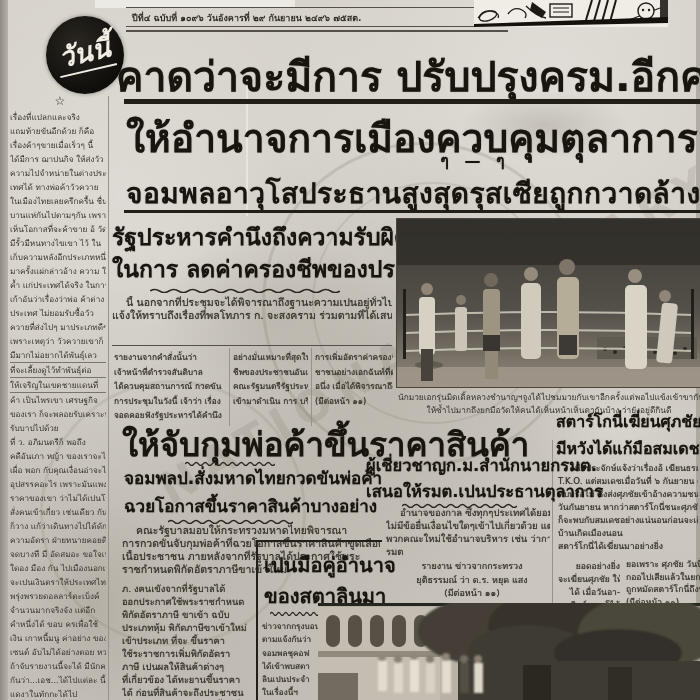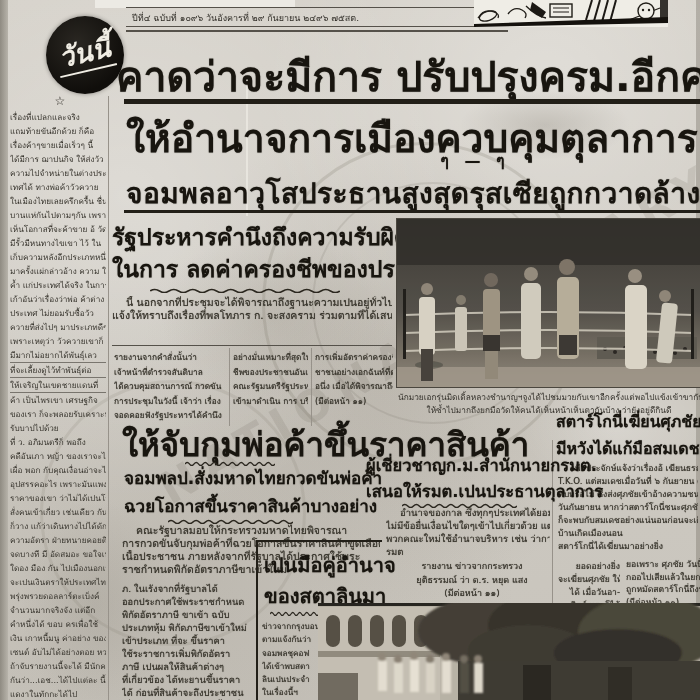--- a/index.html
+++ b/index.html
@@ -62,21 +62,21 @@
 
   <div class="abs wm-ring" style="left:262px;top:142px;width:318px;height:318px;border:3px solid rgba(122,117,105,.22)"></div>
   <div class="abs wm-ring" style="left:312px;top:182px;width:238px;height:238px;border:2px solid rgba(122,117,105,.18)"></div>
   <div class="abs wm-ring" style="left:40px;top:380px;width:260px;height:260px;border:3px solid rgba(118,113,101,.15)"></div>
   <div class="abs wm-text" style="left:150px;top:470px;font-size:44px">NATIONAL LIBRARY</div>
 
   <div class="abs logo" style="left:46px;top:16px;width:78px;height:78px">
     <span class="logo-text">วันนี้</span>
   </div>
   <div class="abs thinrule" style="left:126px;top:7px;width:382px;height:1px"></div>
-  <div class="abs nw" style="left:132px;top:11px;font-size:9px;font-weight:400;color:#2f2c26">ปีที่๔ ฉบับที่ ๑๐๙๖ วันอังคารที่ ๒๙ กันยายน ๒๔๙๖  ๗๕สต.</div>
+  <div class="abs nw" style="left:132px;top:11px;font-size:9px;font-weight:700;color:#2f2c26">ปีที่๔ ฉบับที่ ๑๐๙๖ วันอังคารที่ ๒๙ กันยายน ๒๔๙๖  ๗๕สต.</div>
   <div class="abs thinrule" style="left:126px;top:26px;width:382px;height:1px"></div>
   <div class="abs thinrule" style="left:126px;top:30px;width:382px;height:2px"></div>
 
   <div class="abs" style="left:474px;top:0;width:194px;height:27px">
     <svg width="194" height="27" viewBox="0 0 194 27">
       <rect width="194" height="27" fill="#efede6"></rect>
       <g stroke="#201d18" stroke-width="1.3" fill="none">
         <path d="M4 18 Q10 8 20 12 Q26 14 24 18"></path>
         <ellipse cx="14" cy="16" rx="9" ry="4.5" transform="rotate(-18 14 16)"></ellipse>
         <path d="M34 14 q6 -8 14 -4 q6 3 3 8"></path>
@@ -323,21 +323,21 @@
 
   <div class="abs lines smudge indent1" style="left:122px;top:524px;width:258px;font-size:10.5px;line-height:13px">
 
   <div class="ln">คณะรัฐบาลมอบให้กระทรวงมหาดไทยพิจารณา</div>
       <div class="ln">การกวดขันจับกุมพ่อค้าที่ฉวยโอกาสขึ้นราคาสินค้าขูดเลือด</div>
       <div class="ln">เนื้อประชาชน ภายหลังจากที่รัฐบาลได้ประกาศใช้พระ</div>
       <div class="ln">ราชกำหนดพิกัดอัตราภาษีขาเข้าใหม่</div>
     </div>
   <div class="abs lines smudge" style="left:122px;top:582px;width:128px;font-size:9.3px;line-height:13px">
 
-  <div class="ln">ภ. ในเรังจากที่รัฐบาลได้</div>
+  <div class="ln">ภ. งคนเขังจากที่รัฐบาลได้</div>
       <div class="ln">ออกประกาศใช้พระราชกำหนด</div>
       <div class="ln">พิกัดอัตราภาษี ขาเข้า ฉบับ</div>
       <div class="ln">ประเภทหุ้ม พิกัดภาษีขาเข้าใหม่</div>
       <div class="ln">เข้าประเภท ที่จะ ขึ้นราคา</div>
       <div class="ln">ใช้ระราชการเพิ่มพิกัดอัตรา</div>
       <div class="ln">ภาษี เปนผลให้สินค้าต่างๆ</div>
       <div class="ln">ที่เกี่ยวข้อง ได้ทะยานขึ้นราคา</div>
       <div class="ln">ได้ ก่อนที่สินค้าจะถึงประชาชน</div>
       <div class="ln">เพื่อผลตอบแทนส่วนตัว ทั้งๆ ที่</div>
     </div>

